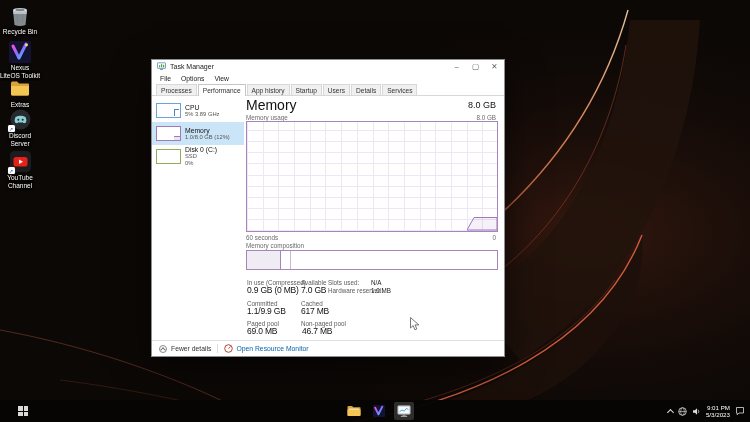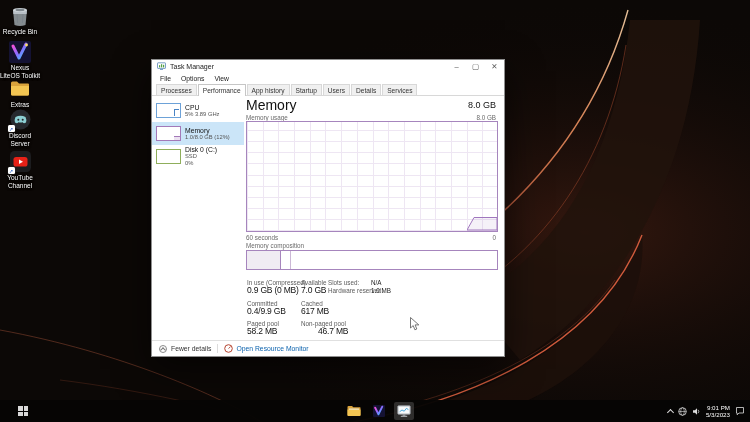--- a/index.html
+++ b/index.html
@@ -272,27 +272,27 @@
         <span class="slabel" style="left:57px;top:182px">Available</span>
         <span class="slabel" style="left:84px;top:182px">Slots used:</span>
         <span class="svalsm" style="left:127px;top:182px">N/A</span>
         <span class="slabel" style="left:84px;top:190px">Hardware reserved:</span>
         <span class="svalsm" style="left:127px;top:190px">1.0 MB</span>
         <span class="sval" style="left:3px;top:188px">0.9 GB (0 MB)</span>
         <span class="sval" style="left:57px;top:188px">7.0 GB</span>
 
         <span class="slabel" style="left:3px;top:203px">Committed</span>
         <span class="slabel" style="left:57px;top:203px">Cached</span>
-        <span class="sval" style="left:3px;top:209px">0.4/9.9 GB</span>
+        <span class="sval" style="left:3px;top:209px">1.1/9.9 GB</span>
         <span class="sval" style="left:57px;top:209px">617 MB</span>
 
         <span class="slabel" style="left:3px;top:223px">Paged pool</span>
         <span class="slabel" style="left:57px;top:223px">Non-paged pool</span>
-        <span class="sval" style="left:3px;top:229px">58.2 MB</span>
-        <span class="sval" style="left:74px;top:229px">46.7 MB</span>
+        <span class="sval" style="left:3px;top:229px">69.0 MB</span>
+        <span class="sval" style="left:58px;top:229px">46.7 MB</span>
       </div>
     </div>
 
     <div class="tm-footer">
       <div class="chev-circle"></div>
       <span class="fewer">Fewer details</span>
       <div class="vdiv"></div>
       <svg width="9" height="9" viewBox="0 0 9 9">
         <circle cx="4.5" cy="4.5" r="3.8" fill="#fff" stroke="#b5432f" stroke-width="1"></circle>
         <line x1="4.5" y1="4.5" x2="6.6" y2="2.6" stroke="#b5432f" stroke-width="0.9"></line>

